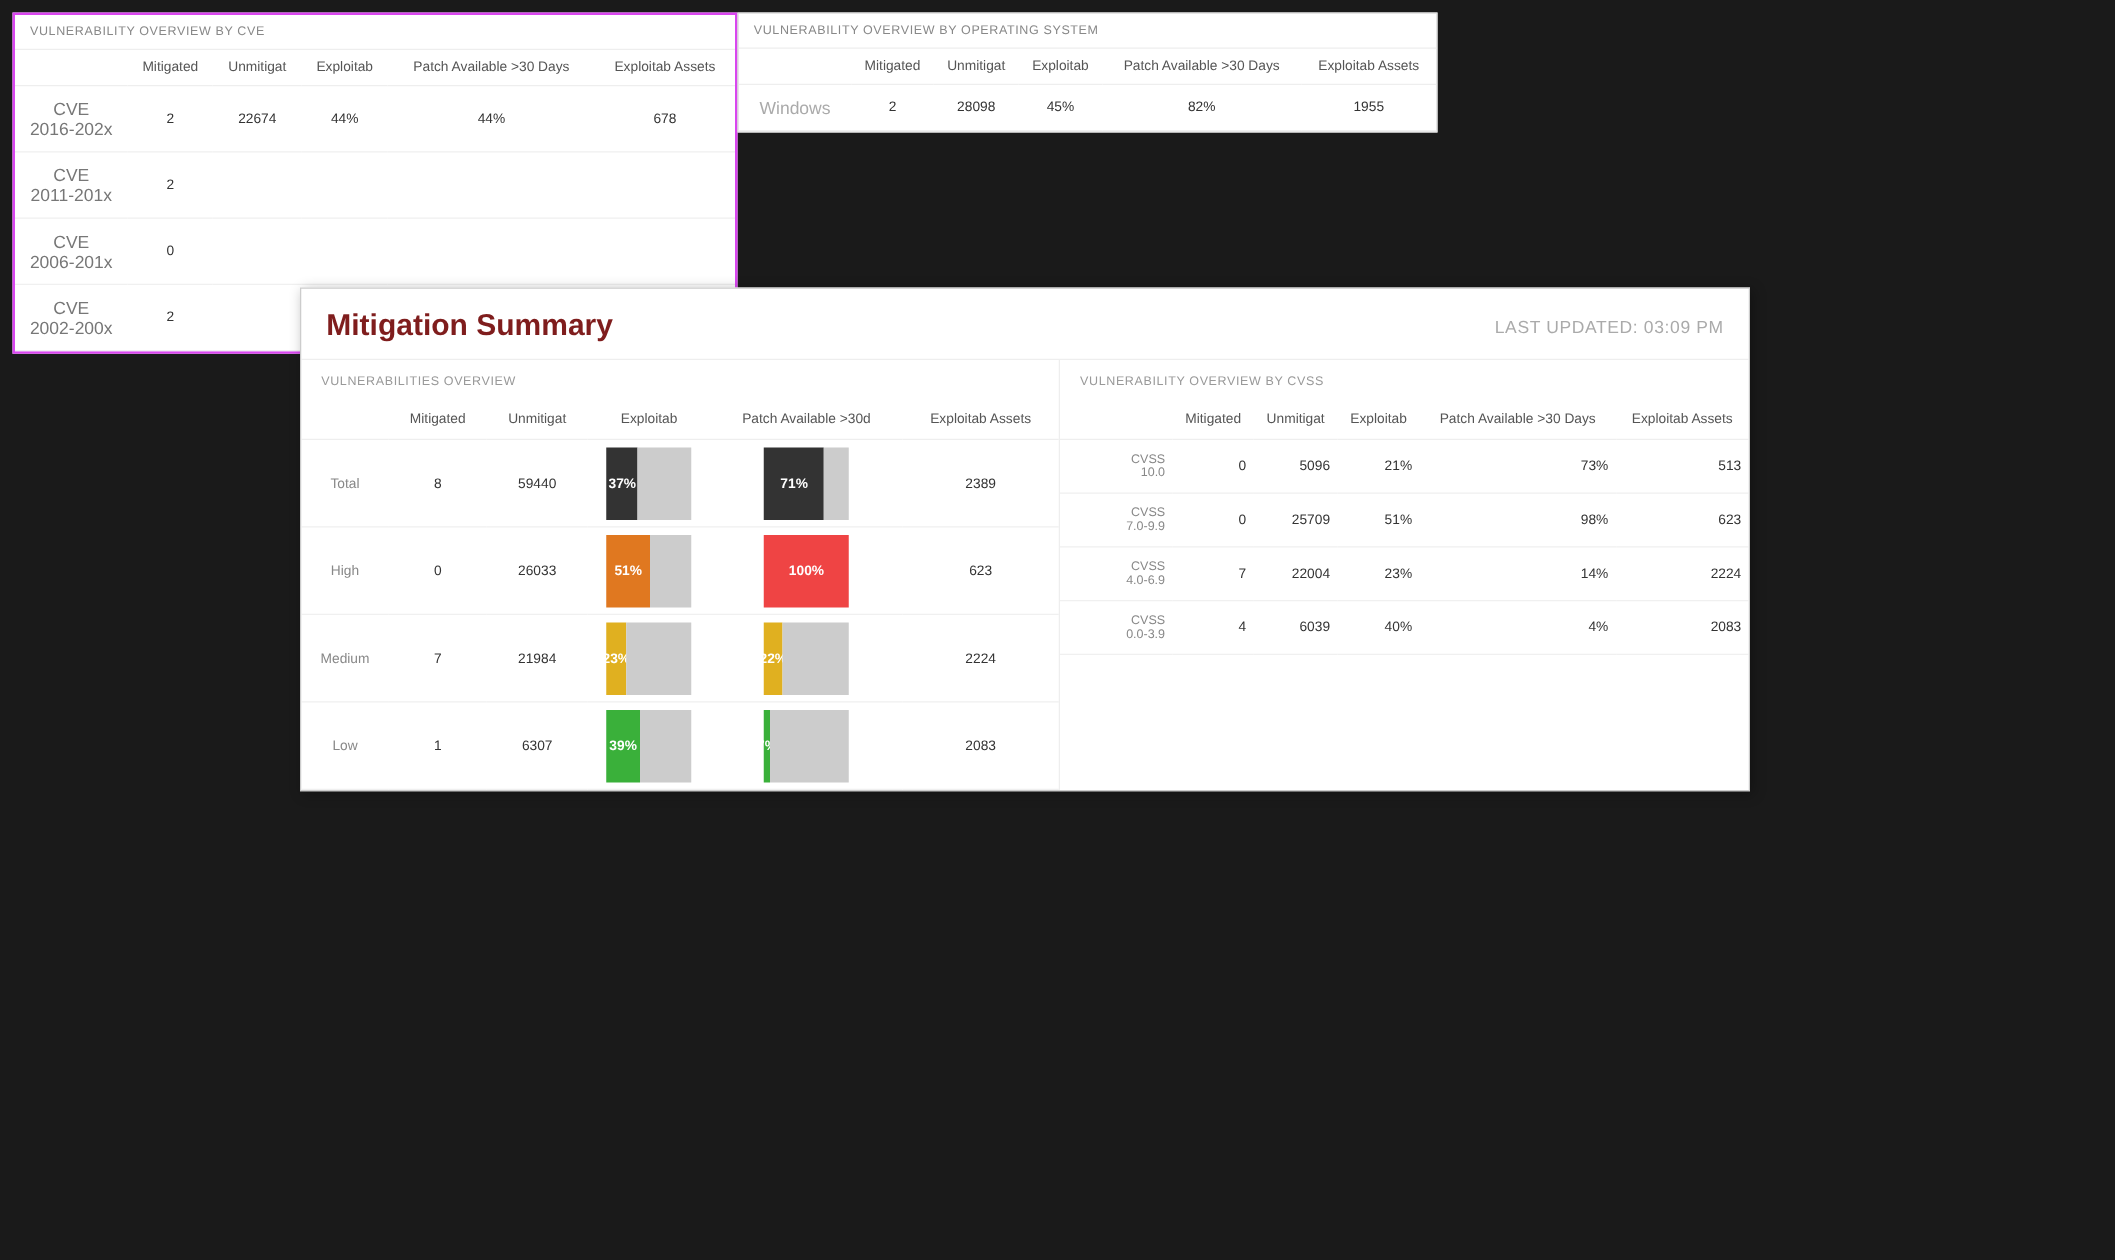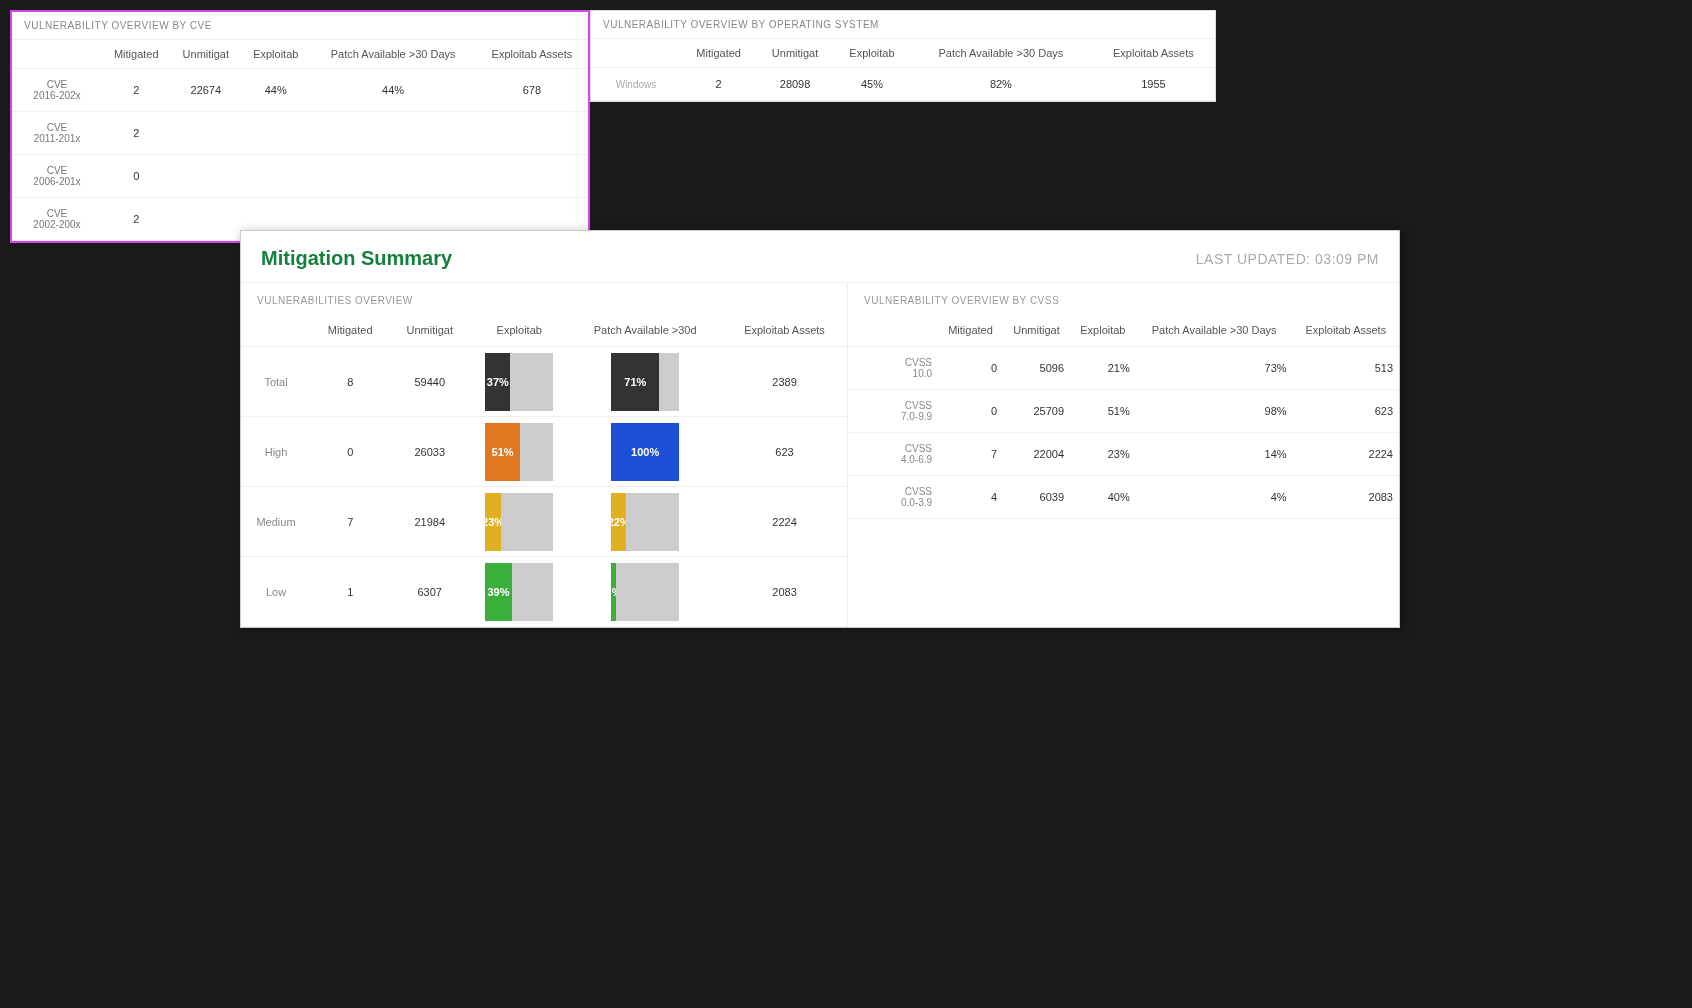--- a/index.html
+++ b/index.html
@@ -21,21 +21,21 @@
       width: 580px;
       background: #fff;
       border: 2px solid #d946ef;
     }
 
     
     .bg-panel-os {
       position: absolute;
       top: 10px;
       left: 590px;
-      width: 626px;
+      width: 560px;
       background: #fff;
       border: 1px solid #ddd;
     }
 
     .panel-header {
       font-size: 10px;
       color: #888;
       letter-spacing: 0.5px;
       padding: 8px 12px;
       text-transform: uppercase;
@@ -60,21 +60,21 @@
     .data-table td {
       padding: 10px 6px;
       text-align: center;
       color: #333;
       border-bottom: 1px solid #f0f0f0;
       font-size: 11px;
     }
 
     .data-table td.row-label {
       color: #777;
-      font-size: 10px;
+      font-size: 14px;
       text-align: center;
     }
 
     
     .main-panel {
       position: absolute;
       top: 230px;
       left: 240px;
       width: 1160px;
       background: #fff;
@@ -84,23 +84,23 @@
 
     .main-panel-header {
       display: flex;
       justify-content: space-between;
       align-items: center;
       padding: 16px 20px 12px 20px;
       border-bottom: 1px solid #eee;
     }
 
     .main-panel-title {
-      font-size: 20px;
+      font-size: 24px;
       font-weight: bold;
-      color: #15803d;
+      color: #7f1d1d;
     }
 
     .last-updated {
       font-size: 14px;
       color: #aaa;
       letter-spacing: 0.5px;
     }
 
     .main-panel-body {
       display: flex;
@@ -334,21 +334,21 @@
             <td>0</td>
             <td>26033</td>
             <td style="padding:0 4px;">
               <div class="split-bar">
                 <div class="split-bar-left" style="background:#e07820; width:51%;">51%</div>
                 <div class="split-bar-right" style="width:49%;"></div>
               </div>
             </td>
             <td style="padding:0 4px;">
               <div class="split-bar">
-                <div class="split-bar-left" style="background:#1d4ed8; width:100%;">100%</div>
+                <div class="split-bar-left" style="background:#ef4444; width:100%;">100%</div>
                 <div class="split-bar-right" style="width:0%;"></div>
               </div>
             </td>
             <td>623</td>
           </tr>
 
           <tr>
             <td class="row-label">Medium</td>
             <td>7</td>
             <td>21984</td>

